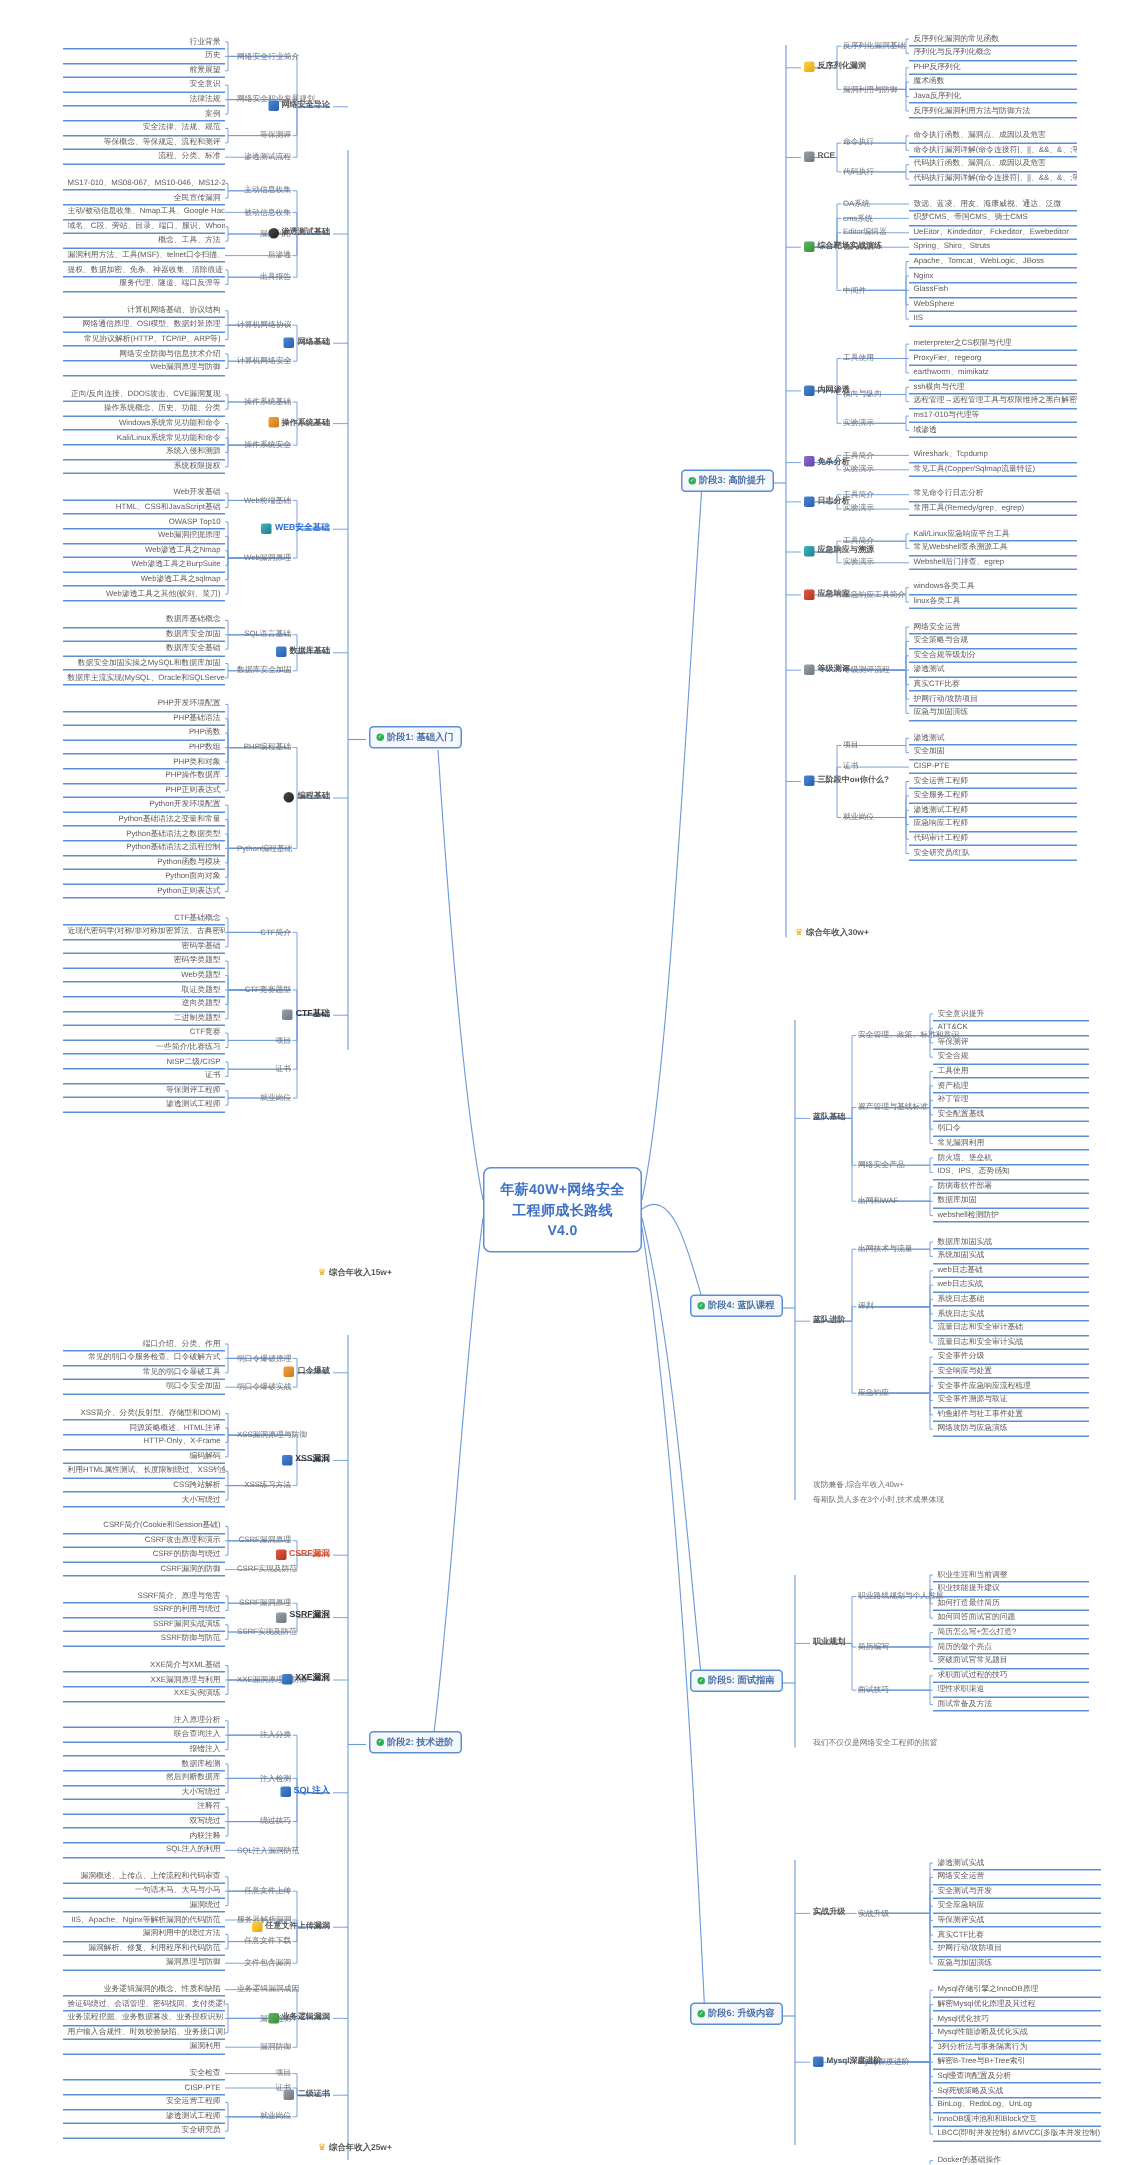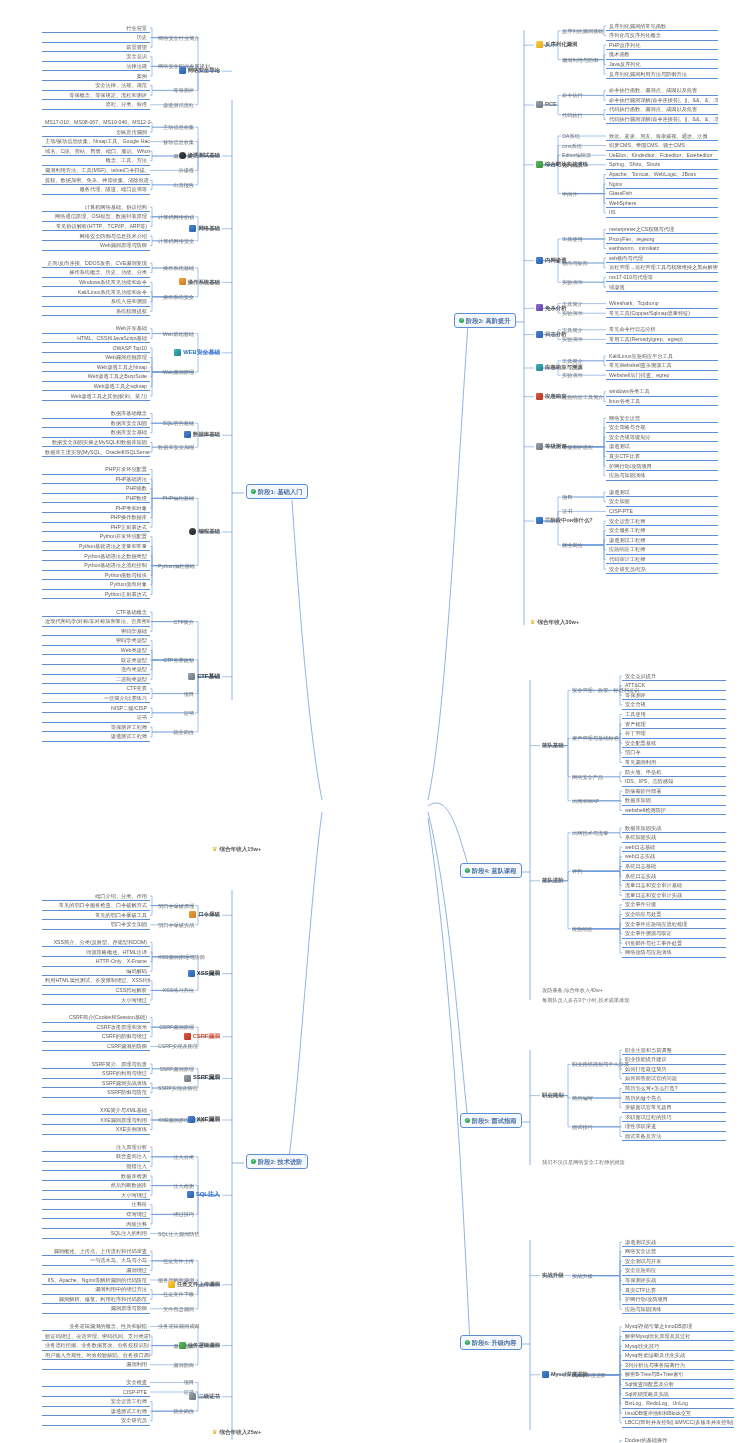--- a/index.html
+++ b/index.html
@@ -121,20 +121,24 @@
       <path d="M530 680 L 530 1000"></path>
 
       <path d="M518 1122 L 530 1122"></path>
       <path d="M530 1050 L 530 1165"></path>
 
       <path d="M518 1344 L 530 1344"></path>
       <path d="M530 1240 L 530 1430"></path>
     </g>
   </svg>
 
+  <div class="center" style="left:322px; top:778px; width:106px;">
+    <span>年薪40W+网络安全</span><br>
+    <span>工程师成长路线V4.0</span>
+  </div>
 
   <div class="node" style="left:244px; top:483px;">
     <div class="stage">
         <span class="tick">✓</span>
         <span>阶段1: 基础入门</span>
       </div>
   </div>
   <div class="node" style="left:244px; top:1153px;">
     <div class="stage">
         <span class="tick">✓</span>

